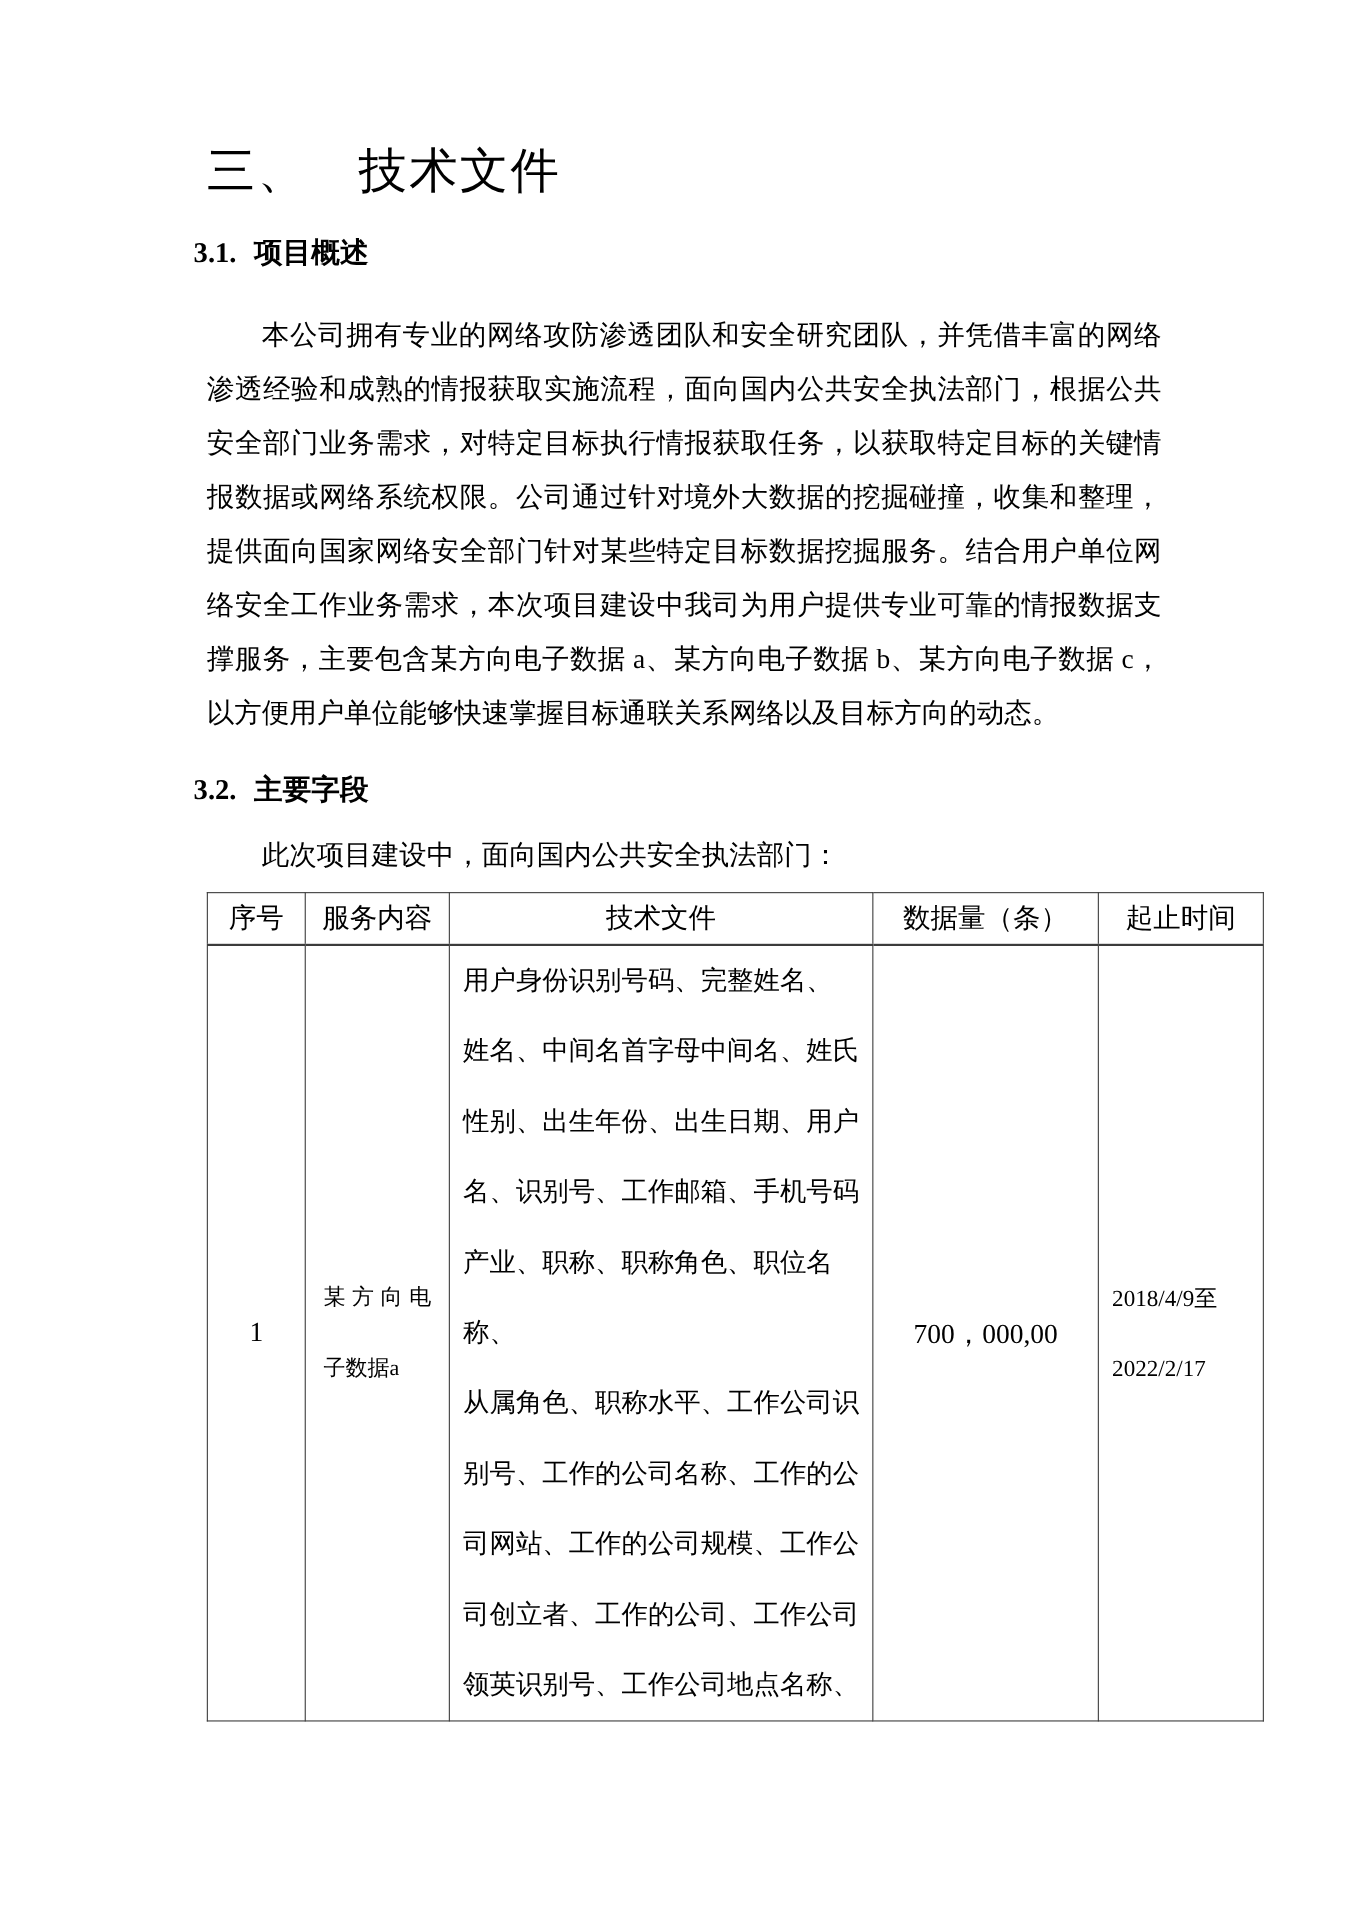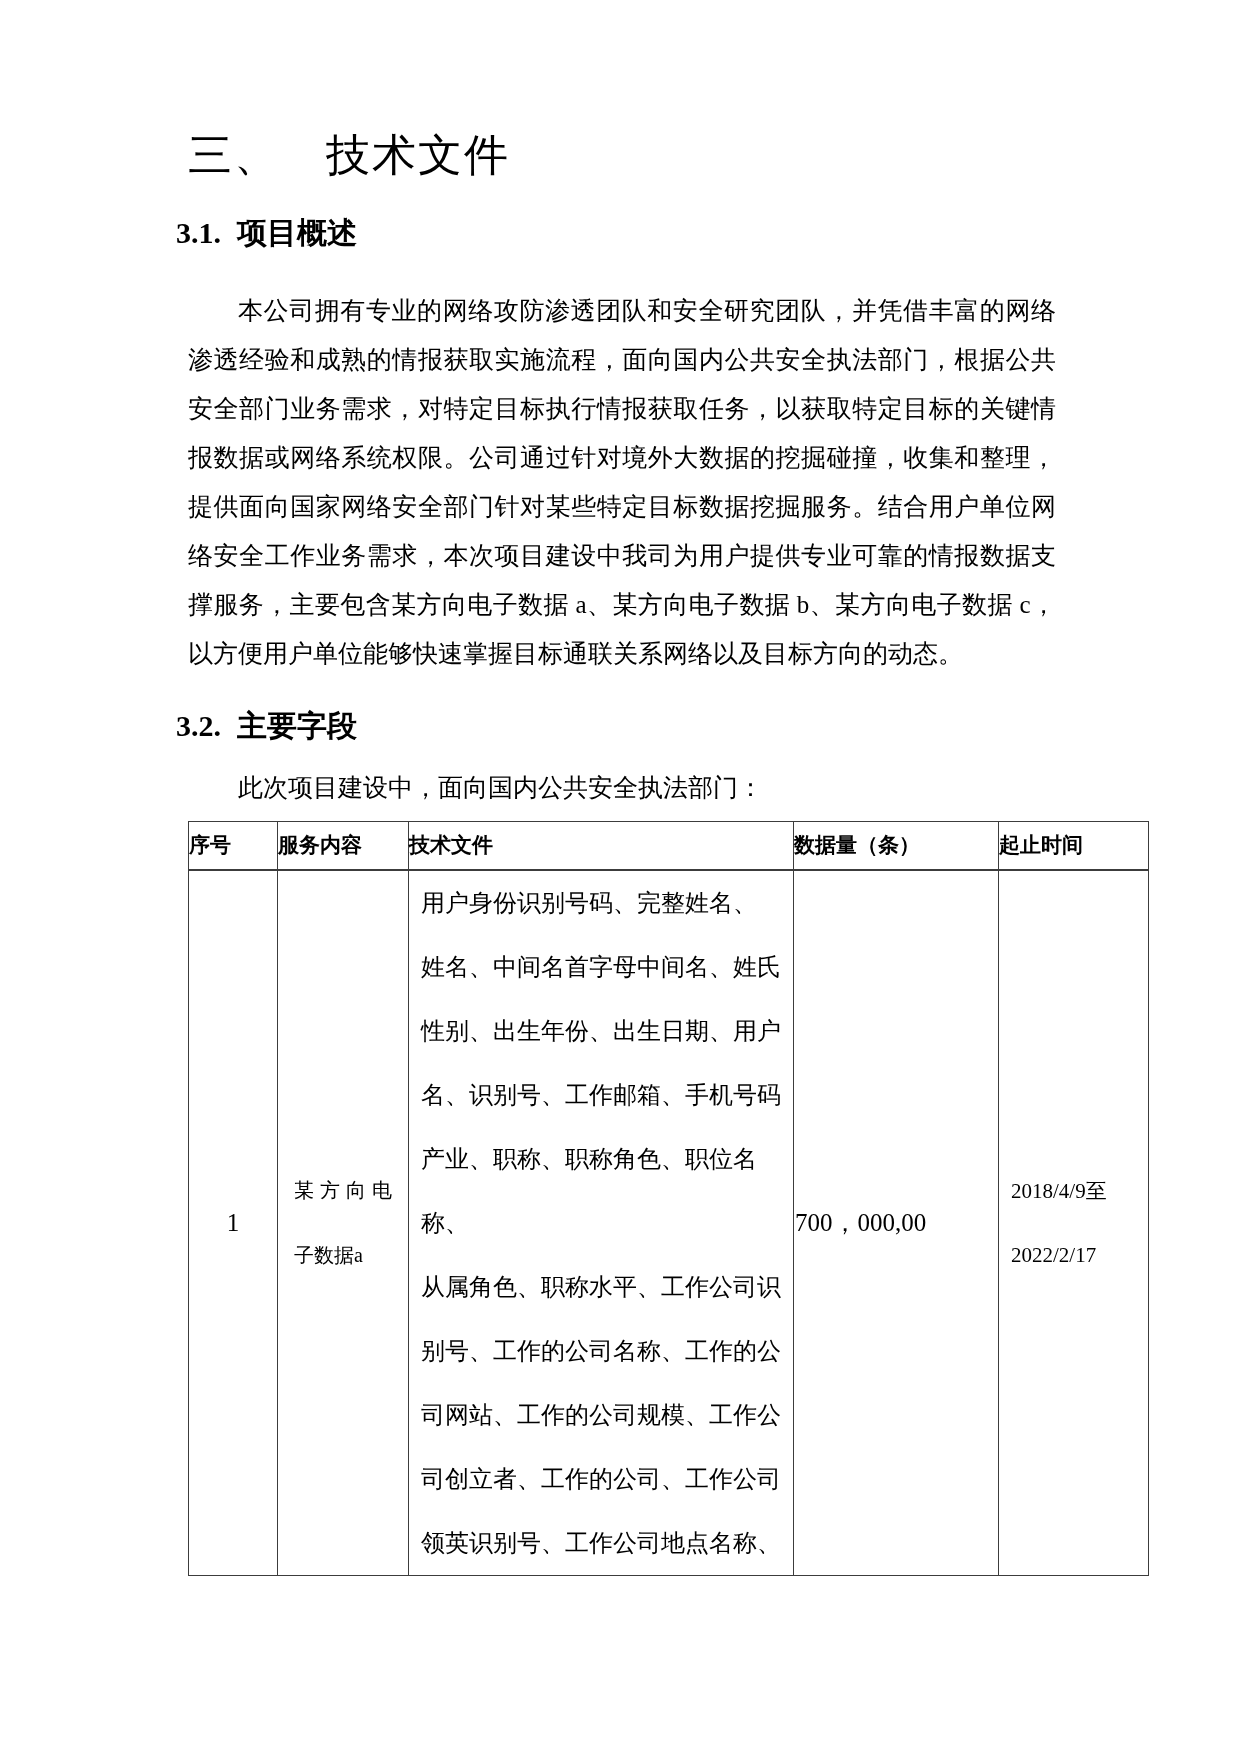--- a/index.html
+++ b/index.html
@@ -19,21 +19,21 @@
   h1.chapter {
     margin: 0 0 30px 0;
     font-size: 44px;
     font-weight: normal;
     line-height: 1.25;
     letter-spacing: 2px;
   }
   h1.chapter .gap { margin-left: 46px; }
   h2.section {
     margin: 0 0 34px -12px;
-    font-size: 30px;
+    font-size: 26px;
     font-weight: bold;
     line-height: 1.3;
   }
   h2.section .gap { margin-left: 16px; }
   h2.section2 { margin-bottom: 26px; }
   p.body-para {
     width: 868px;
     margin: 0 0 28px 0;
     font-size: 25px;
     line-height: 49px;
@@ -51,23 +51,23 @@
     width: 960px;
     table-layout: fixed;
     border-collapse: collapse;
   }
   table.data-table th, table.data-table td {
     border: 1px solid #3c3c3c;
     box-sizing: border-box;
   }
   table.data-table thead th {
     height: 48px;
-    font-size: 21px;
-    font-weight: bold;
-    text-align: left;
+    font-size: 25px;
+    font-weight: normal;
+    text-align: center;
     vertical-align: middle;
     border-bottom-width: 2px;
     padding: 0;
   }
   tr.data-row { height: 650px; }
   td.cell-index {
     text-align: center;
     vertical-align: middle;
     font-size: 25px;
   }
@@ -82,20 +82,21 @@
   td.cell-fields {
     vertical-align: middle;
     font-size: 24px;
     line-height: 64px;
     white-space: pre-line;
     text-align: left;
     padding: 0 2px 0 12px;
     font-family: Liberation Serif, serif;
   }
   td.cell-volume {
+    text-align: center;
     vertical-align: middle;
     font-size: 25px;
   }
   td.cell-dates {
     vertical-align: middle;
     font-size: 21px;
     line-height: 64px;
     white-space: pre-line;
     text-align: left;
     padding: 0 0 0 12px;

